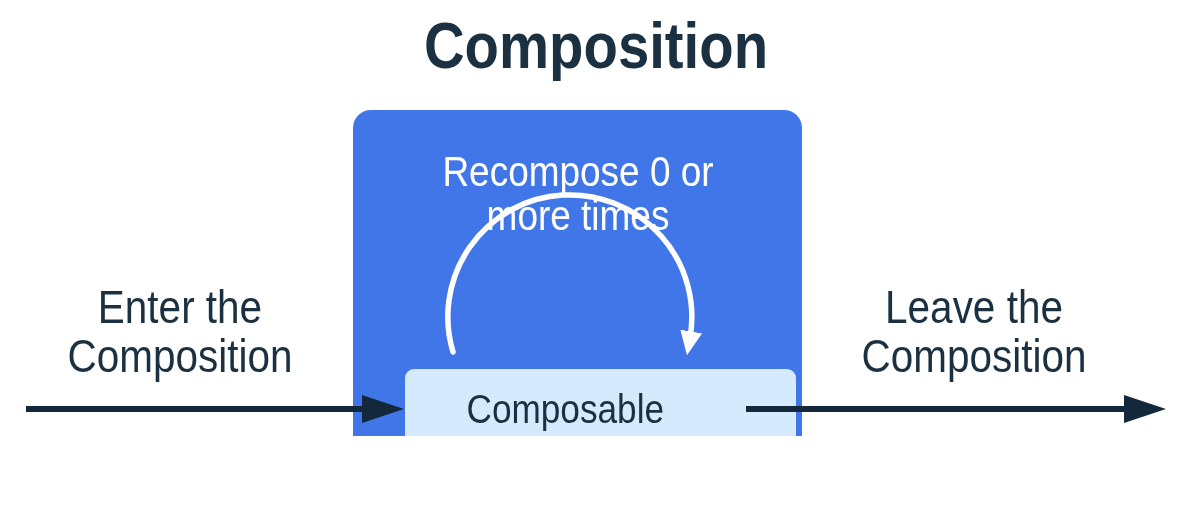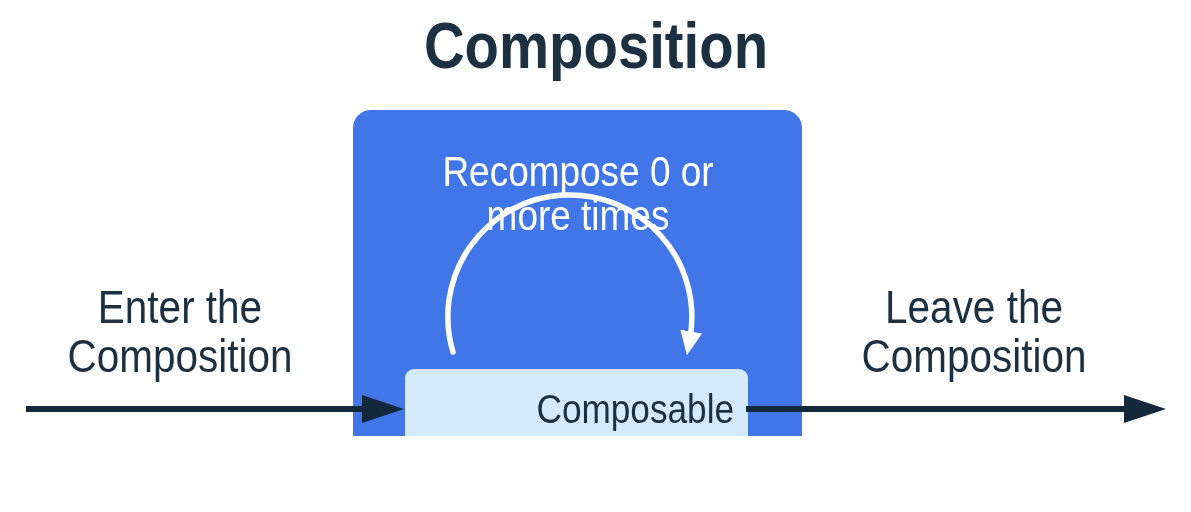--- a/index.html
+++ b/index.html
@@ -61,21 +61,22 @@
   .composable-box {
     position: absolute;
     left: 405px;
     top: 369px;
     width: 343px;
     height: 80px;
     background: #d5eafc;
     border-radius: 9px;
     display: flex;
     align-items: center;
-    justify-content: flex-end;
+    justify-content: flex-start;
+    padding-left: 48px;
   }
   .composable-box span {
     font-size: 40px;
     color: #1b3142;
     transform: scaleX(0.88);
     white-space: nowrap;
   }
   .overlay {
     position: absolute;
     left: 0;

